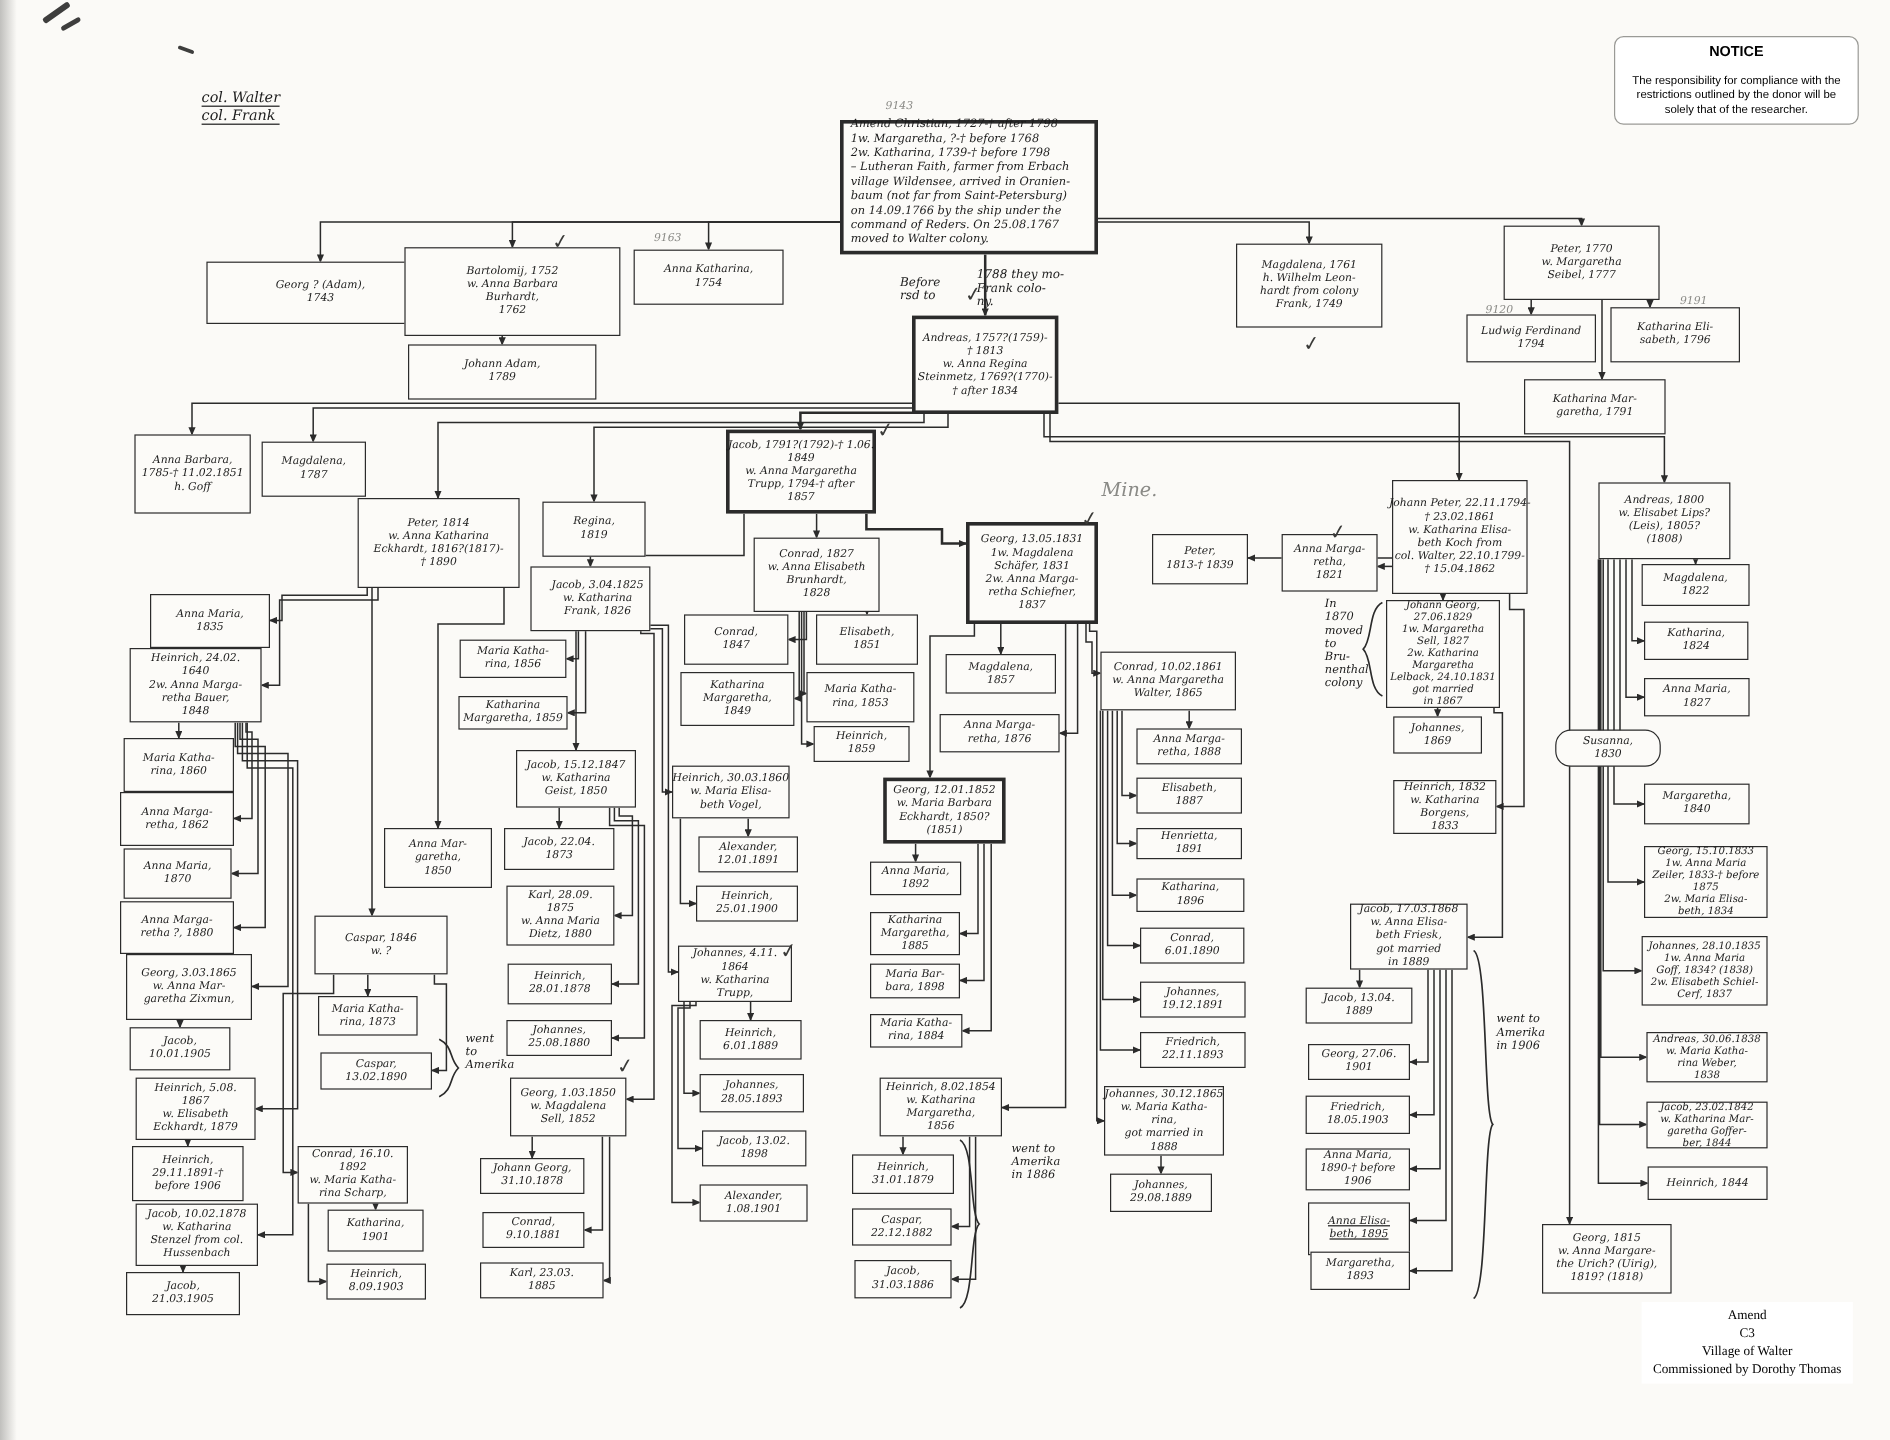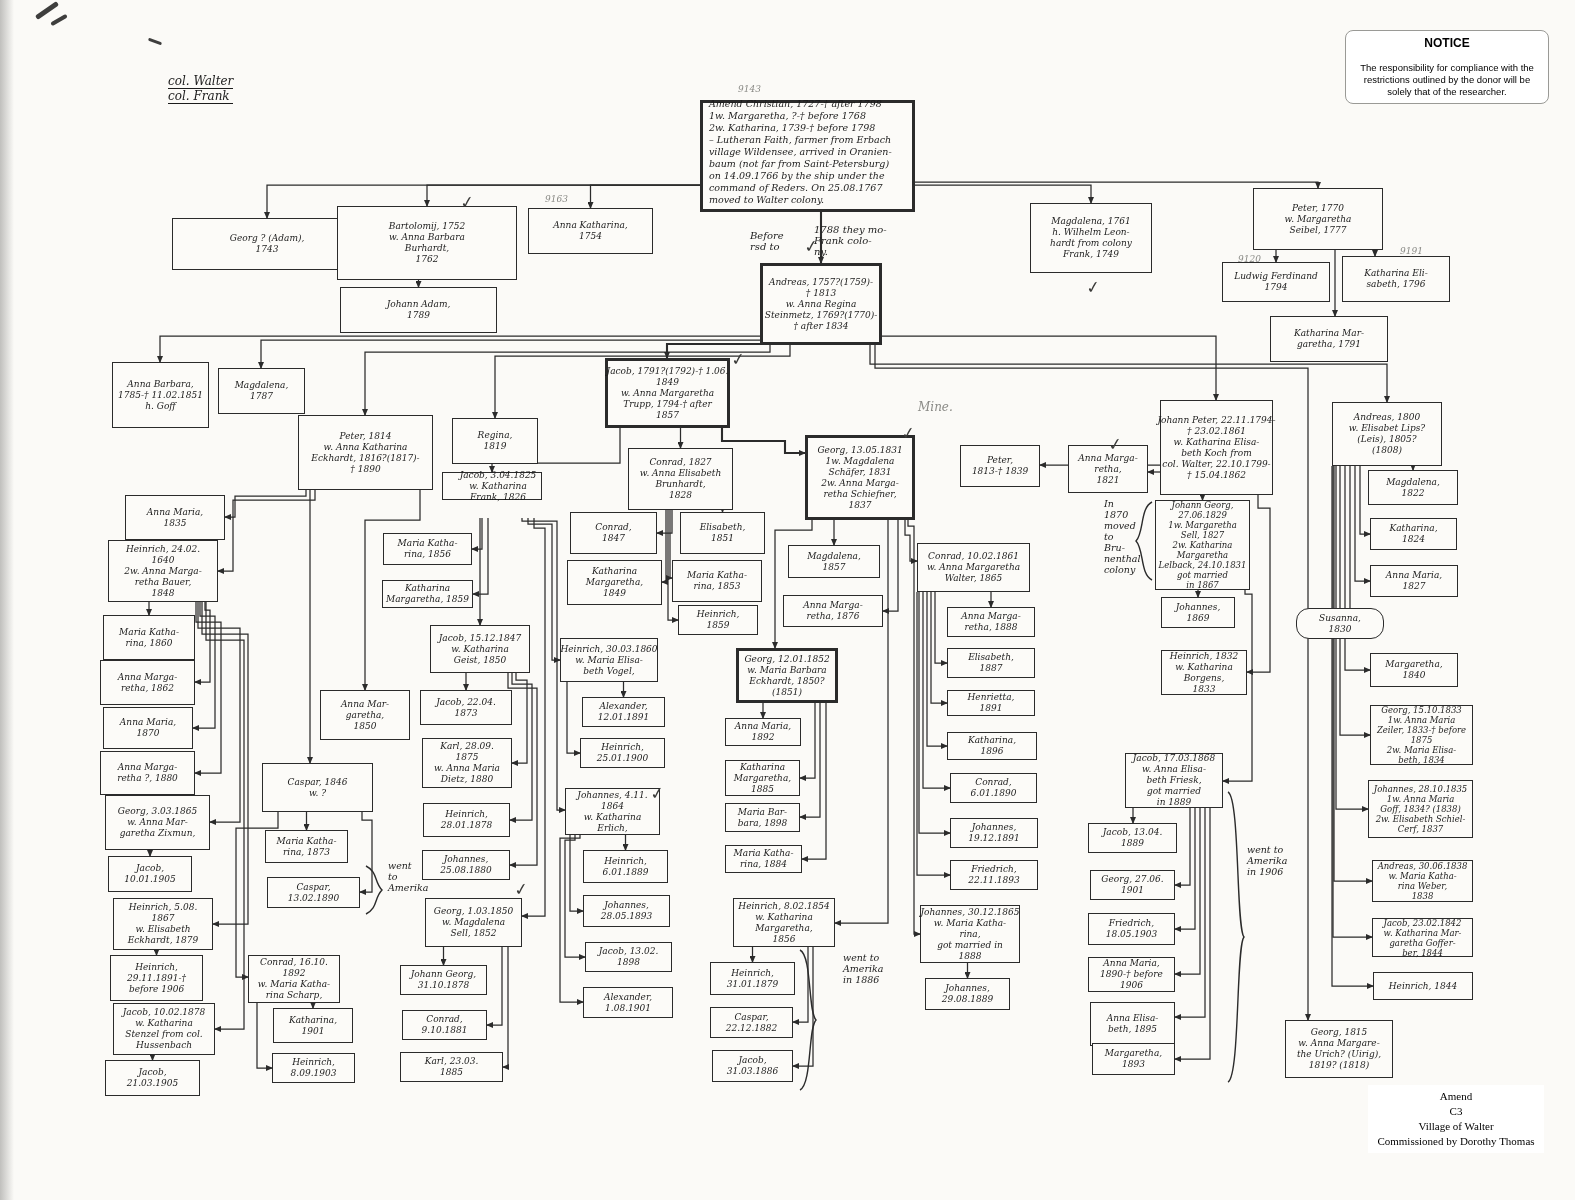--- a/index.html
+++ b/index.html
@@ -363,21 +363,21 @@
         <span>rina Scharp,</span>
       </div>
       <div class="box" style="left: 273px; top: 1008px; width: 80px; height: 35px;">
         <span>Katharina,</span>
         <span>1901</span>
       </div>
       <div class="box" style="left: 272px; top: 1053px; width: 83px; height: 30px;">
         <span>Heinrich,</span>
         <span>8.09.1903</span>
       </div>
-      <div class="box" style="left: 442px; top: 472px; width: 100px; height: 28px; padding-left: 14px;">
+      <div class="box" style="left: 442px; top: 472px; width: 100px; height: 54px; padding-left: 14px;">
         <span>Jacob, 3.04.1825</span>
         <span>w. Katharina</span>
         <span>Frank, 1826</span>
       </div>
       <div class="box" style="left: 383px; top: 533px; width: 89px; height: 32px;">
         <span>Maria Katha-</span>
         <span>rina, 1856</span>
       </div>
       <div class="box" style="left: 382px; top: 580px; width: 91px; height: 28px;">
         <span>Katharina</span>
@@ -454,21 +454,21 @@
         <span>12.01.1891</span>
       </div>
       <div class="box" style="left: 580px; top: 738px; width: 85px; height: 30px;">
         <span>Heinrich,</span>
         <span>25.01.1900</span>
       </div>
       <div class="box" style="left: 565px; top: 788px; width: 95px; height: 47px;">
         <span>Johannes, 4.11.</span>
         <span>1864</span>
         <span>w. Katharina</span>
-        <span>Erlich,</span>
+        <span>Trupp,</span>
       </div>
       <div class="box" style="left: 583px; top: 850px; width: 85px; height: 33px;">
         <span>Heinrich,</span>
         <span>6.01.1889</span>
       </div>
       <div class="box" style="left: 583px; top: 895px; width: 87px; height: 32px;">
         <span>Johannes,</span>
         <span>28.05.1893</span>
       </div>
       <div class="box" style="left: 585px; top: 942px; width: 87px; height: 30px;">
@@ -610,21 +610,21 @@
       </div>
       <div class="box" style="left: 1088px; top: 913px; width: 87px; height: 32px;">
         <span>Friedrich,</span>
         <span>18.05.1903</span>
       </div>
       <div class="box" style="left: 1088px; top: 957px; width: 87px; height: 35px;">
         <span>Anna Maria,</span>
         <span>1890-† before</span>
         <span>1906</span>
       </div>
-      <div class="box" style="left: 1090px; top: 1002px; width: 85px; height: 44px;">
+      <div class="box" style="left: 1090px; top: 1002px; width: 85px; height: 44px; text-decoration: underline;">
         <span>Anna Elisa-</span>
         <span>beth, 1895</span>
       </div>
       <div class="box" style="left: 1092px; top: 1043px; width: 83px; height: 32px;">
         <span>Margaretha,</span>
         <span>1893</span>
       </div>
       <div class="box" style="left: 1368px; top: 470px; width: 90px; height: 35px;">
         <span>Magdalena,</span>
         <span>1822</span>
@@ -705,21 +705,21 @@
       </div>
       <div class="note" style="left: 1104px; top: 498px; font-size: 9.5px;">
         <span>In</span>
         <span>1870</span>
         <span>moved</span>
         <span>to</span>
         <span>Bru-</span>
         <span>nenthal</span>
         <span>colony</span>
       </div>
-      <div class="note faint" style="left: 918px; top: 402px; font-size: 12px;">
+      <div class="note faint" style="left: 918px; top: 402px; font-size: 16px;">
         <span>Mine.</span>
       </div>
       <div class="note faint" style="left: 738px; top: 84px; font-size: 9px;">
         <span>9143</span>
       </div>
       <div class="note faint" style="left: 545px; top: 194px; font-size: 9px;">
         <span>9163</span>
       </div>
       <div class="note faint" style="left: 1238px; top: 254px; font-size: 9px;">
         <span>9120</span>

